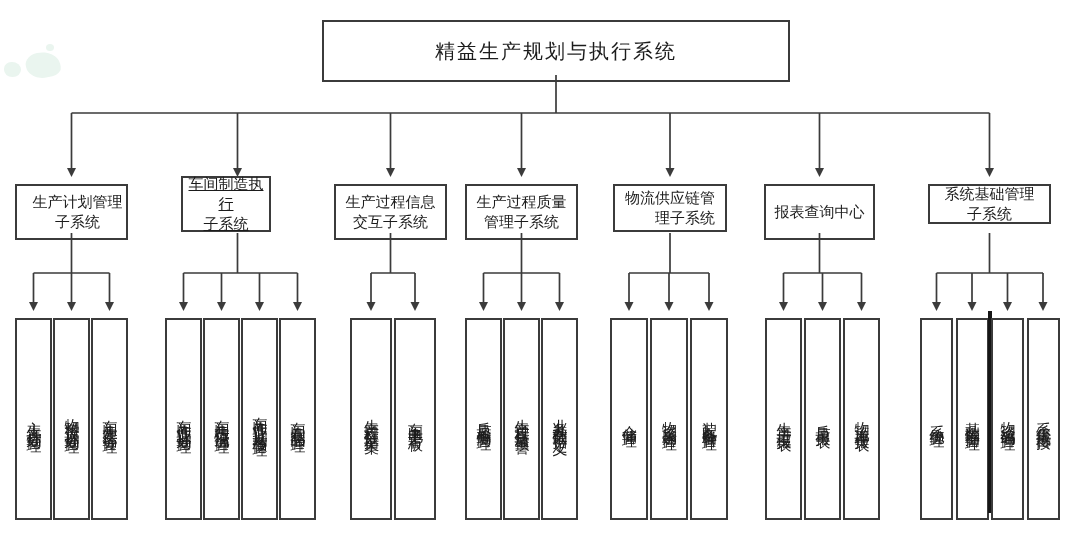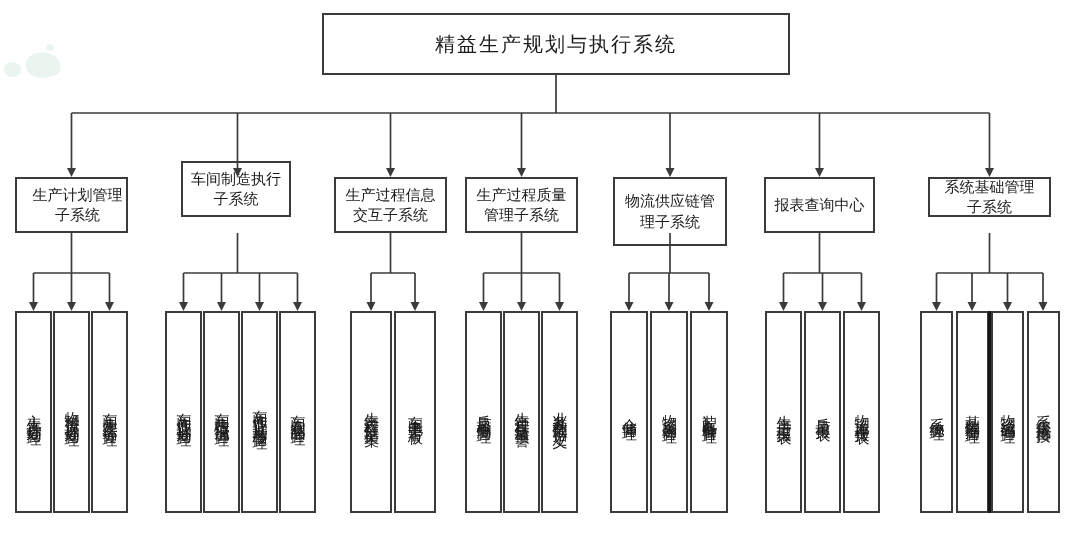--- a/index.html
+++ b/index.html
@@ -17,20 +17,21 @@
   .wm.b2{left:26px;top:52px;width:34px;height:26px;border-radius:40% 60% 30% 55%;transform:rotate(-12deg);}
   .wm.b3{left:46px;top:44px;width:8px;height:7px;border-radius:50%;}
 
   .node{
     position:absolute;
     box-sizing:border-box;
     background:#ffffff;
     border:2px solid #3b3b3b;
     display:flex;align-items:center;justify-content:center;
     text-align:center;
+    margin-top:7px;
   }
   .root-node{font-size:20px;letter-spacing:2px;}
   .l2-node{font-size:15px;line-height:1.35;}
   .l2-node .lbl{white-space:pre-line;}
   .l3-node{padding:2px 0;}
   .l3-node .vlbl{
     writing-mode:vertical-rl;
     text-orientation:upright;
     font-size:15px;
     letter-spacing:3px;
@@ -58,21 +59,21 @@
       </div>
       <div class="node l3-node" style="left: 15px; top: 311px; width: 37px; height: 202px;">
         <span class="vlbl">主生产计划管理</span>
       </div>
       <div class="node l3-node" style="left: 53px; top: 311px; width: 37px; height: 202px;">
         <span class="vlbl">物料需求计划管理</span>
       </div>
       <div class="node l3-node" style="left: 91px; top: 311px; width: 37px; height: 202px;">
         <span class="vlbl">车间生产任务管理</span>
       </div>
-      <div class="node l2-node" style="left: 181px; top: 161px; width: 110px; height: 56px;">
+      <div class="node l2-node" style="left: 181px; top: 169px; width: 90px; height: 56px; text-decoration: underline;">
         <span class="lbl">车间制造执行
 子系统</span>
       </div>
       <div class="node l3-node" style="left: 165px; top: 311px; width: 37px; height: 202px;">
         <span class="vlbl">车间作业计划管理</span>
       </div>
       <div class="node l3-node" style="left: 203px; top: 311px; width: 37px; height: 202px;">
         <span class="vlbl">车间执行情况管理</span>
       </div>
       <div class="node l3-node" style="left: 241px; top: 311px; width: 37px; height: 202px;">
@@ -97,21 +98,21 @@
       </div>
       <div class="node l3-node" style="left: 465px; top: 311px; width: 37px; height: 202px;">
         <span class="vlbl">质量检测管理</span>
       </div>
       <div class="node l3-node" style="left: 503px; top: 311px; width: 37px; height: 202px;">
         <span class="vlbl">生产过程质量预警</span>
       </div>
       <div class="node l3-node" style="left: 541px; top: 311px; width: 37px; height: 202px;">
         <span class="vlbl">业务基础数据定义</span>
       </div>
-      <div class="node l2-node" style="left: 613px; top: 177px; width: 114px; height: 69px;">
+      <div class="node l2-node" style="left: 613px; top: 177px; width: 114px; height: 48px; text-align: right;">
         <span class="lbl">物流供应链管
 理子系统</span>
       </div>
       <div class="node l3-node" style="left: 610px; top: 311px; width: 38px; height: 202px;">
         <span class="vlbl">仓储管理</span>
       </div>
       <div class="node l3-node" style="left: 650px; top: 311px; width: 38px; height: 202px;">
         <span class="vlbl">物资采购管理</span>
       </div>
       <div class="node l3-node" style="left: 690px; top: 311px; width: 38px; height: 202px;">

